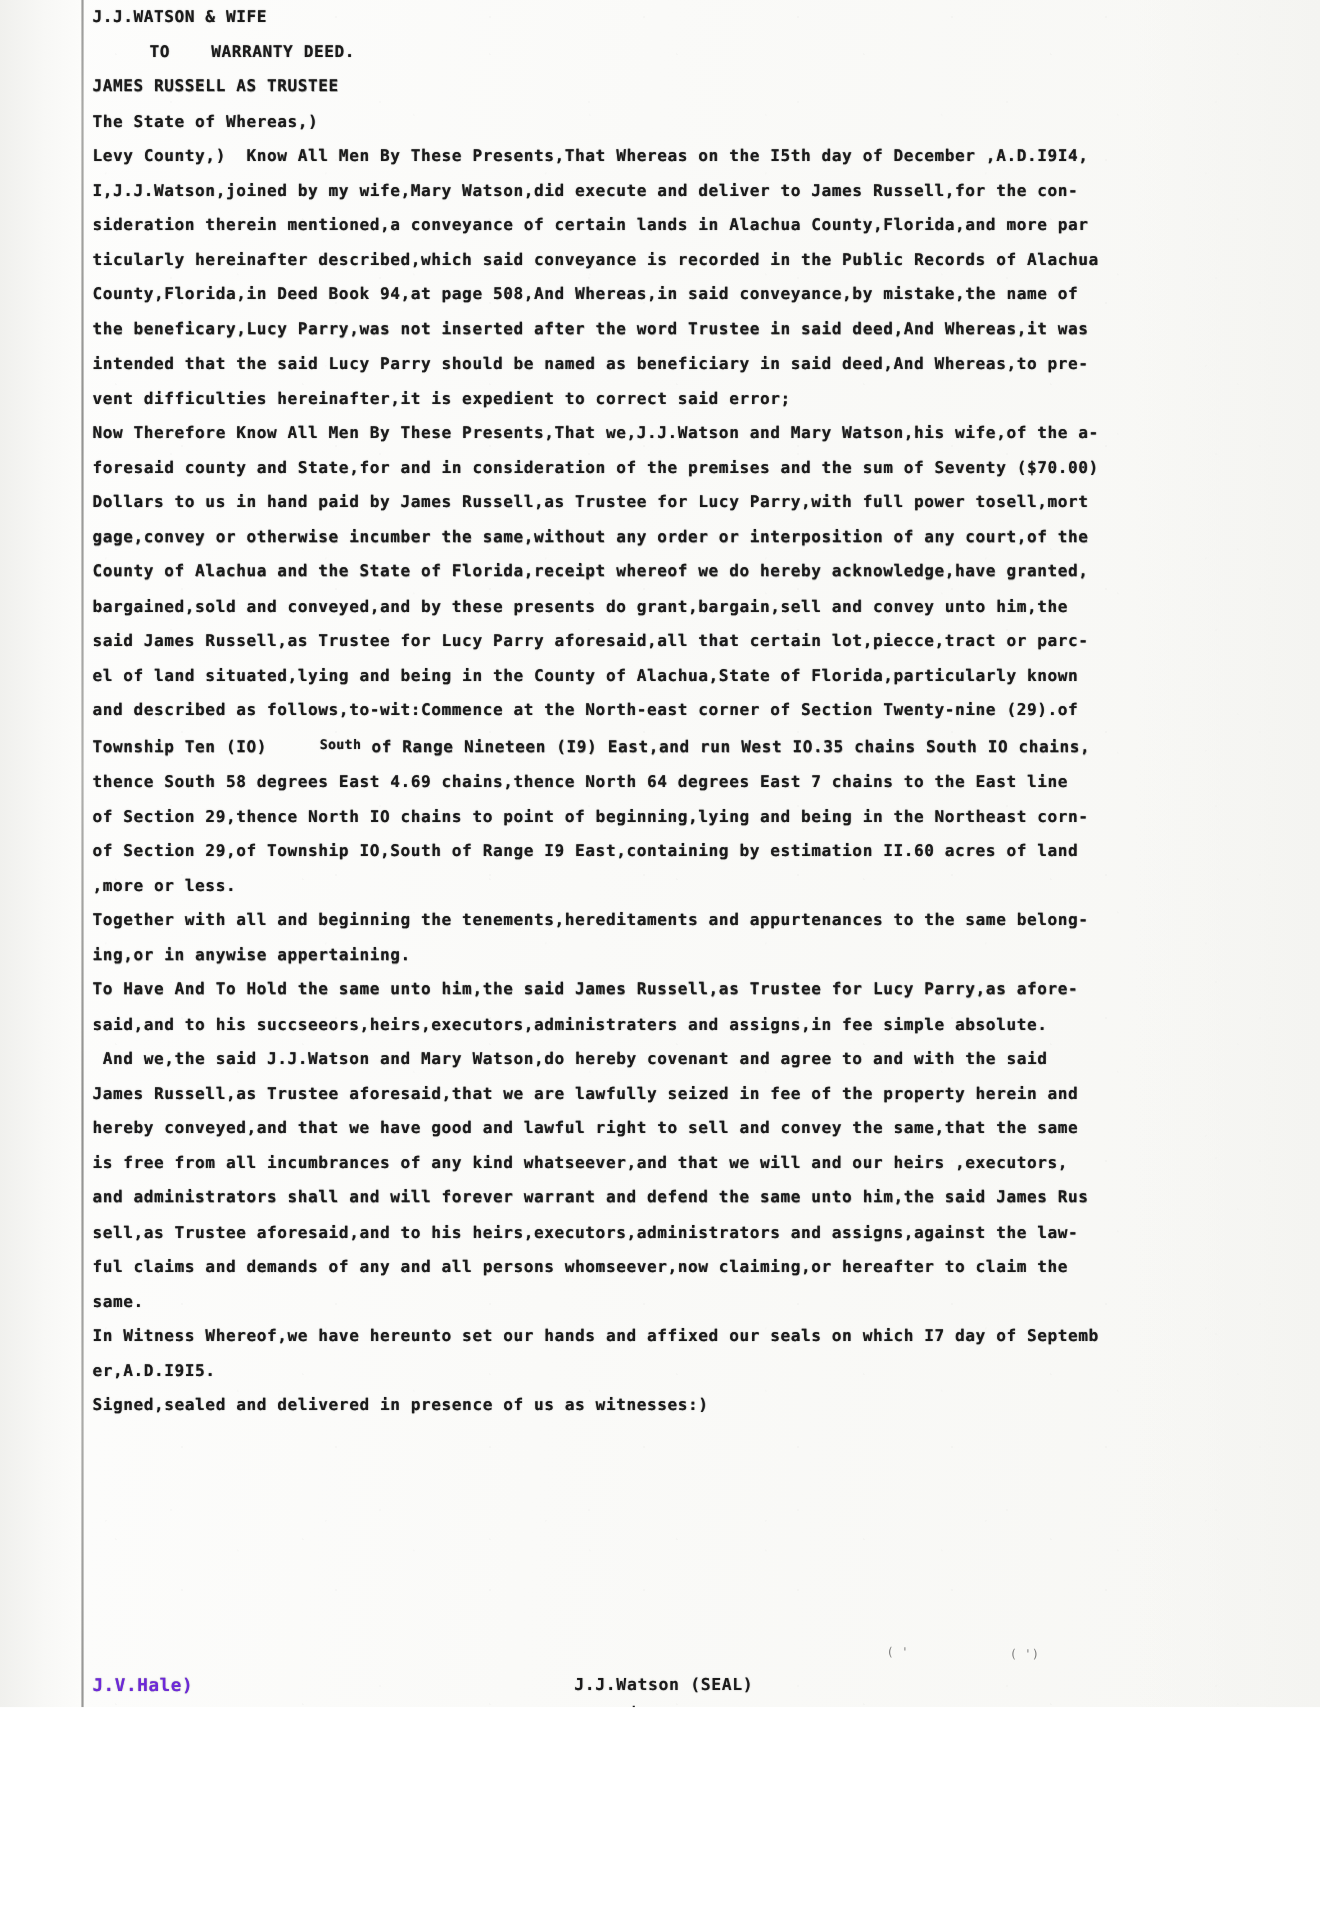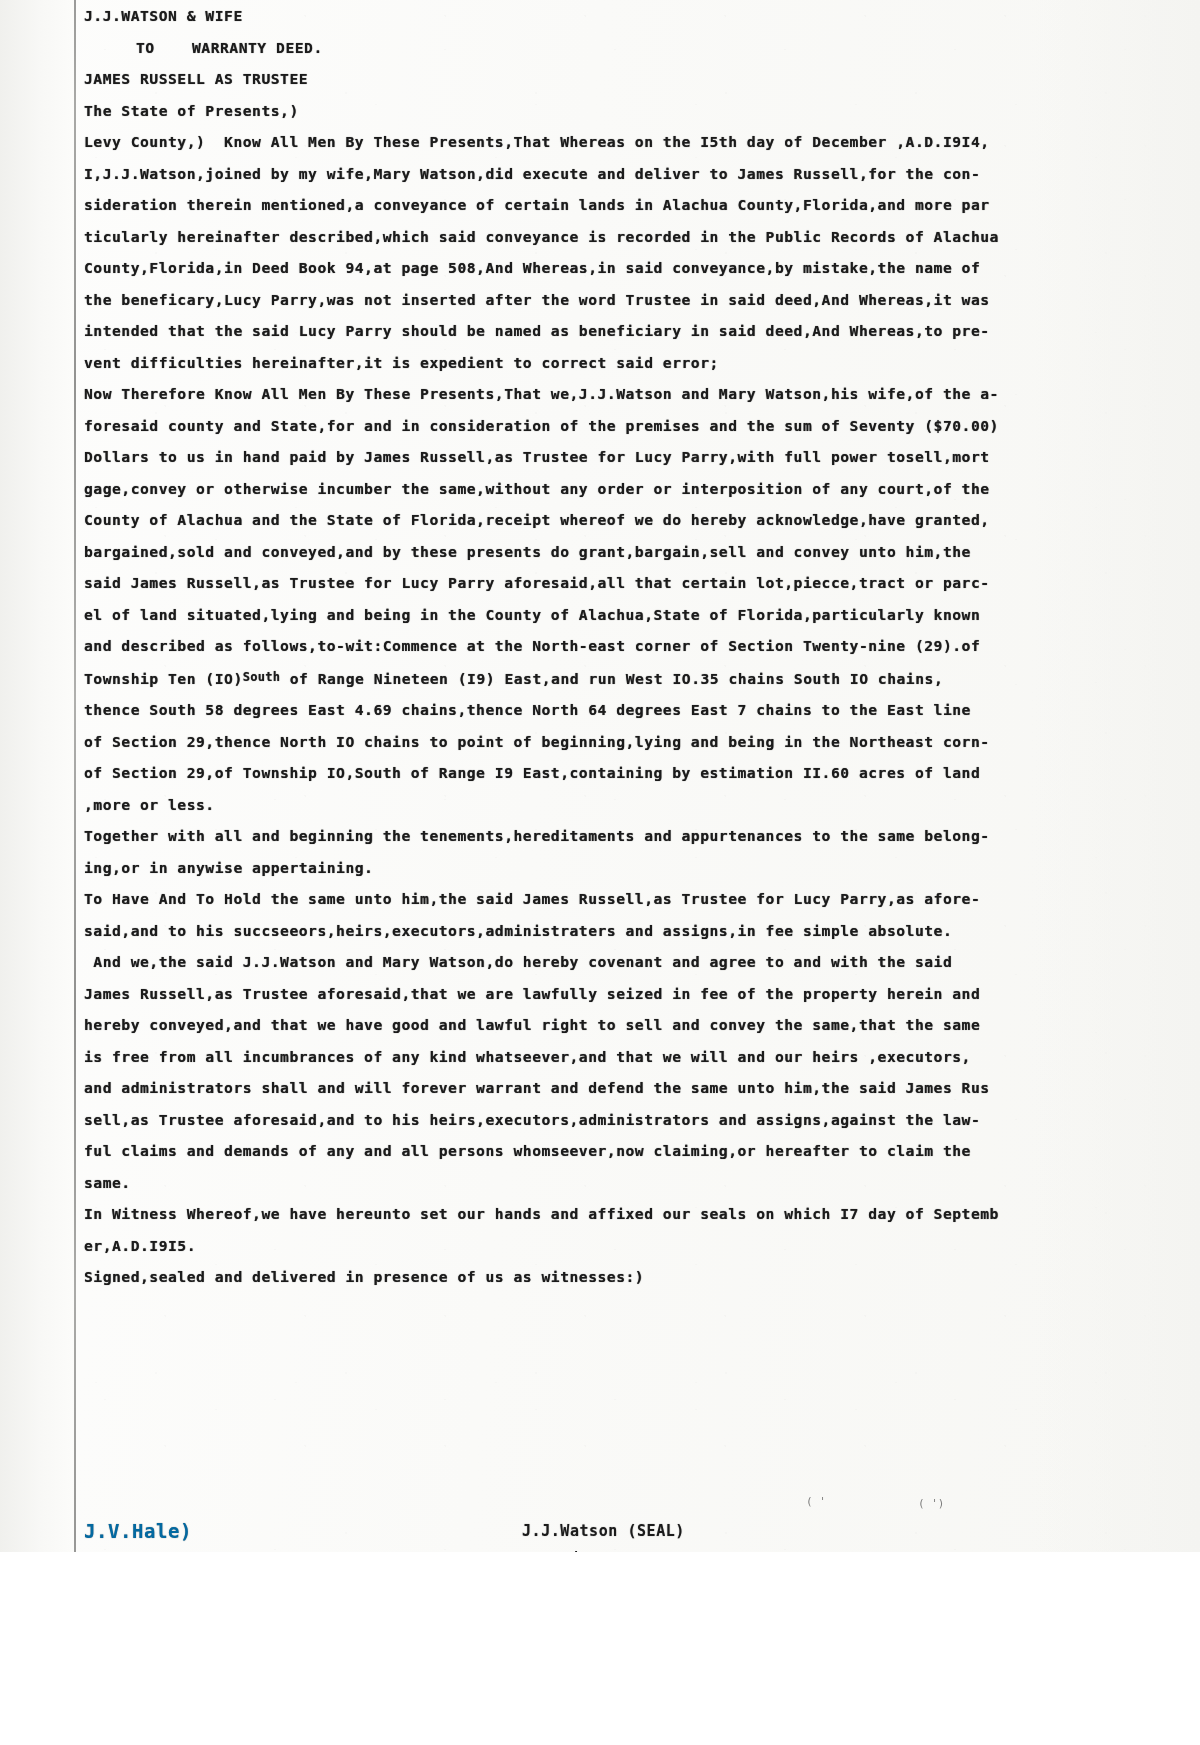--- a/index.html
+++ b/index.html
@@ -76,42 +76,43 @@
     text-shadow: 0 0 1.1px rgba(25,25,25,0.55), 0.3px 0.2px 0.6px rgba(0,0,0,0.30);
     -webkit-font-smoothing: none;
   }
   .indent-to { padding-left: 52px; }
 
   
   .sup-ins {
     font-size: 12px;
     vertical-align: 3px;
     letter-spacing: 0.3px;
+    margin-left: 48px;
   }
 
   
   #signature-block {
     position: absolute;
     left: 84px;
     top: 1516px;
     width: 1000px;
   }
   .sig-row {
     position: relative;
     height: 31.5px;
   }
   .sig-left {
     position: absolute;
     left: 0;
     top: 0;
-    font-size: 19px;
+    font-size: 16px;
     line-height: 31.5px;
     letter-spacing: 0.55px;
     font-weight: 700;
-    color: #0369a1;
+    color: #6d28d9;
     white-space: pre;
     text-shadow: 0 0 1.1px rgba(25,25,25,0.5);
   }
   .sig-right {
     position: absolute;
     left: 438px;
     top: 0;
     font-size: 15px;
     line-height: 31.5px;
     letter-spacing: 0.55px;
@@ -154,21 +155,21 @@
   <div id="paper-tone"></div>
   <div id="edge-shadow-left"></div>
   <div id="margin-rule"></div>
   <div id="edge-shadow-right"></div>
 
   <div id="doc-body">
 
     <div class="ln">J.J.WATSON &amp; WIFE</div>
     <div class="ln indent-to">TO    WARRANTY DEED.</div>
     <div class="ln">JAMES RUSSELL AS TRUSTEE</div>
-    <div class="ln">The State of Presents,)</div>
+    <div class="ln">The State of Whereas,)</div>
 
     <div id="body-part-1">
         <div class="ln">Levy County,)  Know All Men By These Presents,That Whereas on the I5th day of December ,A.D.I9I4,</div>
         <div class="ln">I,J.J.Watson,joined by my wife,Mary Watson,did execute and deliver to James Russell,for the con-</div>
         <div class="ln">sideration therein mentioned,a conveyance of certain lands in Alachua County,Florida,and more par</div>
         <div class="ln">ticularly hereinafter described,which said conveyance is recorded in the Public Records of Alachua</div>
         <div class="ln">County,Florida,in Deed Book 94,at page 508,And Whereas,in said conveyance,by mistake,the name of</div>
         <div class="ln">the beneficary,Lucy Parry,was not inserted after the word Trustee in said deed,And Whereas,it was</div>
         <div class="ln">intended that the said Lucy Parry should be named as beneficiary in said deed,And Whereas,to pre-</div>
         <div class="ln">vent difficulties hereinafter,it is expedient to correct said error;</div>

